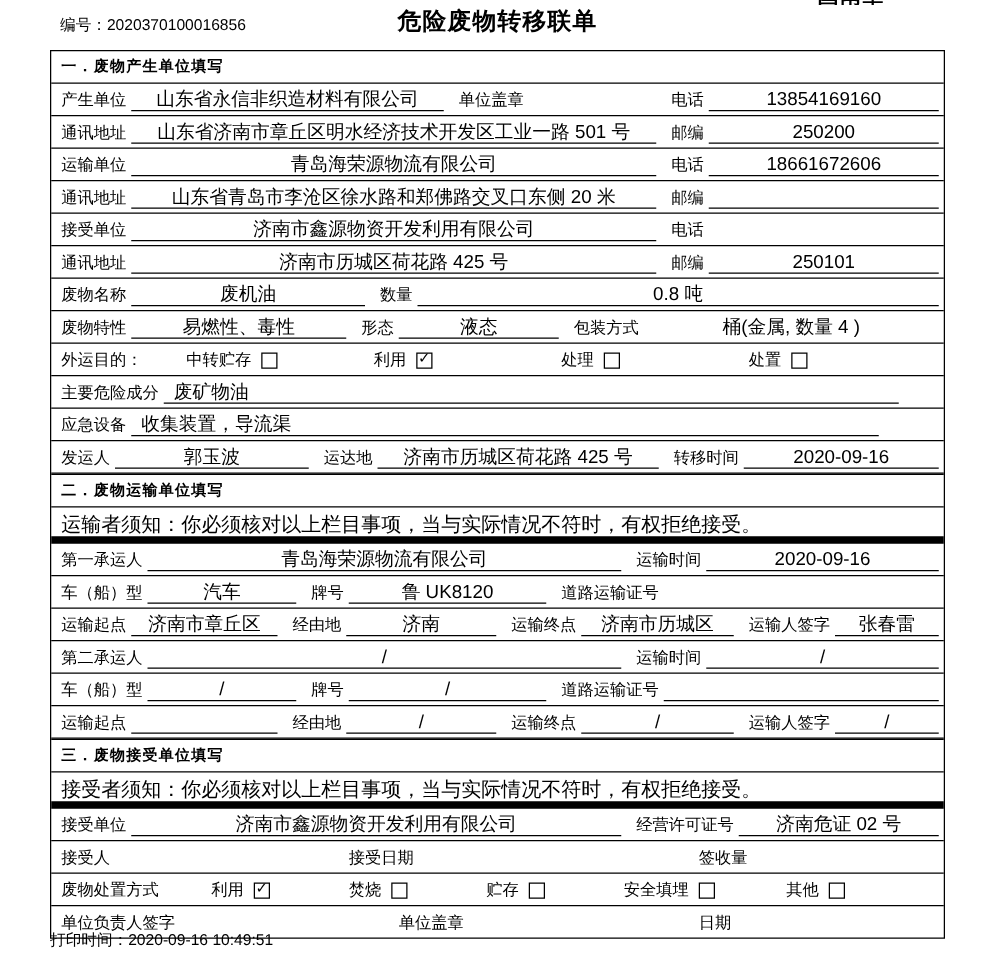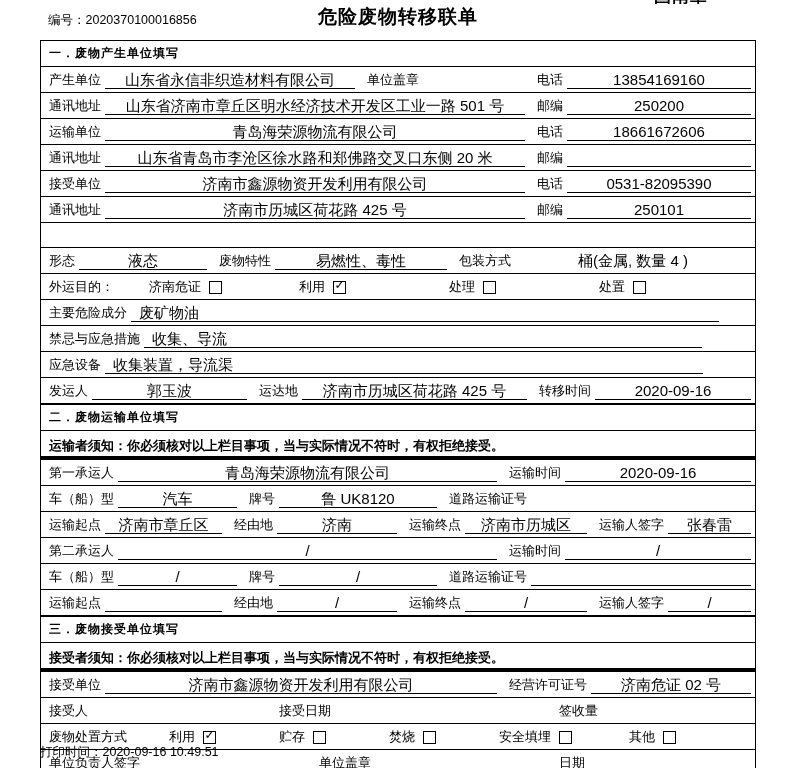--- a/index.html
+++ b/index.html
@@ -102,26 +102,25 @@
     line-height: 17px;
     padding-left: 8px;
     overflow: hidden;
     white-space: nowrap;
     text-overflow: clip;
   }
   .val.center { text-align: center; padding-left: 0; }
   .val.noline { border-bottom: none; }
   .notice {
     padding: 6px 8px 6px 8px;
-    font-size: 13px;
-    border-bottom: 4px solid #000000;
+    font-size: 16px;
+    border-bottom: 6px solid #000000;
     height: 29px;
     box-sizing: border-box;
     line-height: 17px;
-    font-weight: bold;
   }
   .cb {
     display: inline-block;
     width: 11px;
     height: 11px;
     border: 1px solid #000;
     margin: 0 4px;
     position: relative;
     top: 1px;
     text-align: center;
@@ -206,59 +205,66 @@
       </div>
     </div>
 
     <div class="row">
       <div class="cell" style="width:488px">
         <span class="lbl">接受单位</span>
         <span class="val center">济南市鑫源物资开发利用有限公司</span>
       </div>
       <div class="cell" style="flex:1">
         <span class="lbl">电话</span>
-        <span class="val center">0531-82095390</span>
       </div>
     </div>
 
     <div class="row">
       <div class="cell" style="width:488px">
         <span class="lbl">通讯地址</span>
         <span class="val center">济南市历城区荷花路 425 号</span>
       </div>
       <div class="cell" style="flex:1">
         <span class="lbl">邮编</span>
         <span class="val center">250101</span>
       </div>
     </div>
 
     <div class="row">
-    </div>
-
-    <div class="row">
+      <div class="cell" style="width:255px">
+        <span class="lbl">废物名称</span>
+        <span class="val center">废机油</span>
+      </div>
+      <div class="cell" style="flex:1">
+        <span class="lbl">数量</span>
+        <span class="val center">0.8 吨</span>
+      </div>
+    </div>
+
+    <div class="row">
+      <div class="cell" style="width:240px">
+        <span class="lbl">废物特性</span>
+        <span class="val center">易燃性、毒性</span>
+      </div>
       <div class="cell" style="width:170px">
         <span class="lbl">形态</span>
         <span class="val center">液态</span>
       </div>
-      <div class="cell" style="width:240px">
-        <span class="lbl">废物特性</span>
-        <span class="val center">易燃性、毒性</span>
-      </div>
       <div class="cell" style="flex:1">
         <span class="lbl">包装方式</span>
         <span class="val noline center">桶(金属, 数量 4 )</span>
       </div>
     </div>
 
     <div class="row">
       <div class="cell" style="width:100px">
         <span class="lbl">外运目的：</span>
       </div>
       <div class="cell" style="width:150px">
-        <span class="lbl">济南危证</span>
+        <span class="lbl">中转贮存</span>
         <span class="cb"></span>
       </div>
       <div class="cell" style="width:150px">
         <span class="lbl">利用</span>
         <span class="cb checked"></span>
       </div>
       <div class="cell" style="width:150px">
         <span class="lbl">处理</span>
         <span class="cb"></span>
       </div>
@@ -268,26 +274,20 @@
       </div>
     </div>
 
     <div class="row">
       <div class="cell" style="flex:1">
         <span class="lbl">主要危险成分</span>
         <span class="val" style="max-width:580px">废矿物油</span>
       </div>
     </div>
 
-    <div class="row">
-      <div class="cell" style="flex:1">
-        <span class="lbl">禁忌与应急措施</span>
-        <span class="val" style="max-width:550px">收集、导流</span>
-      </div>
-    </div>
 
     <div class="row">
       <div class="cell" style="flex:1">
         <span class="lbl">应急设备</span>
         <span class="val" style="max-width:590px">收集装置，导流渠</span>
       </div>
     </div>
 
     <div class="row">
       <div class="cell" style="width:210px">
@@ -427,25 +427,25 @@
 
     <div class="row">
       <div class="cell" style="width:120px">
         <span class="lbl">废物处置方式</span>
       </div>
       <div class="cell" style="width:110px">
         <span class="lbl">利用</span>
         <span class="cb checked"></span>
       </div>
       <div class="cell" style="width:110px">
+        <span class="lbl">焚烧</span>
+        <span class="cb"></span>
+      </div>
+      <div class="cell" style="width:110px">
         <span class="lbl">贮存</span>
-        <span class="cb"></span>
-      </div>
-      <div class="cell" style="width:110px">
-        <span class="lbl">焚烧</span>
         <span class="cb"></span>
       </div>
       <div class="cell" style="width:130px">
         <span class="lbl">安全填埋</span>
         <span class="cb"></span>
       </div>
       <div class="cell" style="flex:1">
         <span class="lbl">其他</span>
         <span class="cb"></span>
       </div>

